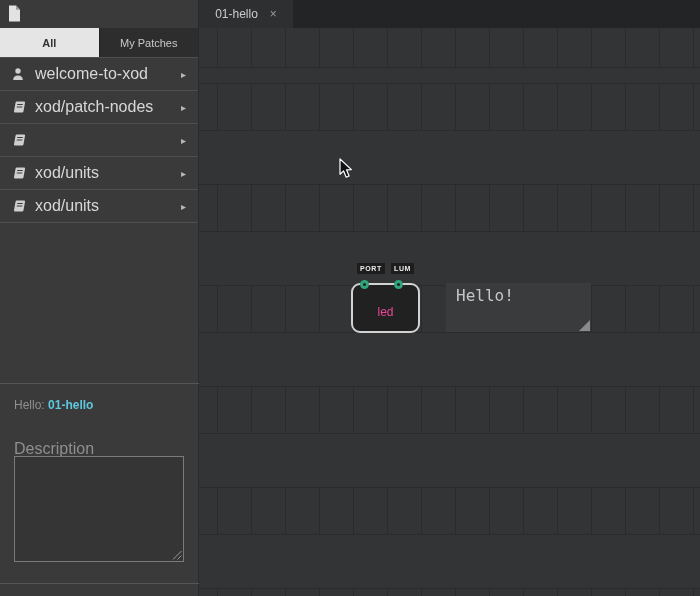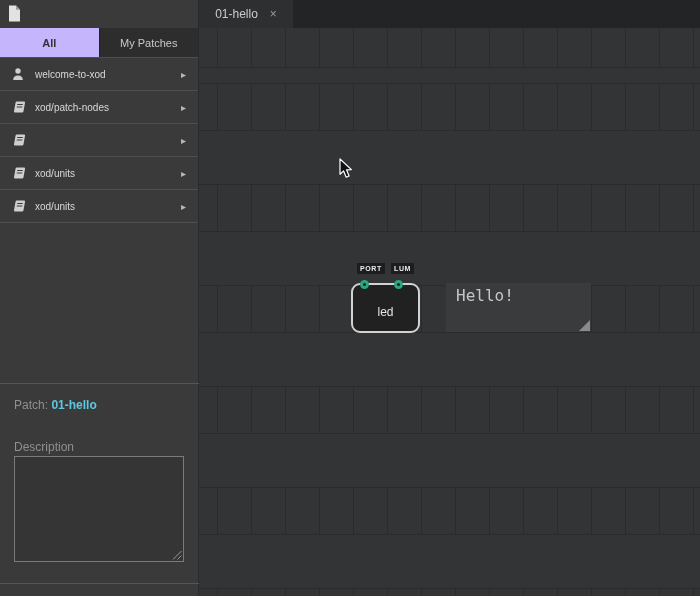--- a/index.html
+++ b/index.html
@@ -11,35 +11,35 @@
   .sidebar { position:absolute; left:0; top:0; width:199px; height:596px;
              background:#3a3a3a; border-right:1px solid #2a2a2a; }
   .sb-header { position:absolute; left:0; top:0; width:100%; height:28px; }
   .doc-icon { position:absolute; left:8px; top:5px; }
 
   .sb-tabs { position:absolute; left:0; top:28px; width:100%; height:30px; display:flex; }
   .sb-tab { flex:1; display:flex; align-items:center; justify-content:center;
             font-size:11px; color:#c8c8c8; background:#2d2d2d; cursor:default;
             border-left:1px solid #222; }
   .sb-tab:first-child { border-left:none; }
-  .sb-tab.active { background:#c4b5fd; color:#333; font-weight:bold; border-left:none; }
+  .sb-tab.active { background:#e5e5e5; color:#333; font-weight:bold; border-left:none; }
 
   .sb-list { position:absolute; left:0; top:57px; width:100%; border-top:1px solid #4e4e4e; }
   .sb-item { height:33px; display:flex; align-items:center; padding-left:10px;
              border-bottom:1px solid #4e4e4e; }
   .sb-item .li-icon { width:16px; height:14px; margin-right:9px; flex:0 0 auto; }
-  .sb-item .li-label { font-size:10px; color:#d8d8d8; }
+  .sb-item .li-label { font-size:16px; color:#d8d8d8; }
   .sb-item .li-arrow { margin-left:auto; margin-right:12px; color:#b8b8b8; font-size:10px; }
 
   .patch-section { position:absolute; left:0; top:383px; width:199px;
                    border-top:1px solid #565656; }
   .patch-line { padding:14px 0 0 14px; font-size:12px; color:#8f8f8f; }
   .patch-name { color:#5fc8e0; font-weight:bold; }
 
-  .desc-label { position:absolute; left:14px; top:440px; font-size:12px; color:#8f8f8f; }
+  .desc-label { position:absolute; left:14px; top:440px; font-size:16px; color:#8f8f8f; }
   .desc-area  { position:absolute; left:14px; top:456px; width:170px; height:106px;
                 background:#353535; border:1px solid #7a7a7a; resize:none; outline:none;
                 color:#ccc; font-family:"Liberation Sans", sans-serif; font-size:12px; }
   .desc-grip { position:absolute; left:171px; top:549px; }
 
   .sb-bottom-divider { position:absolute; left:0; top:583px; width:199px; height:0;
                        border-top:1px solid #565656; }
 
   
   .tabbar { position:absolute; left:199px; top:0; width:501px; height:28px; background:#232425; }
@@ -52,21 +52,21 @@
             background-color:#333436;
             background-image:
               repeating-linear-gradient(to bottom, #2a2b2c 0 1px, transparent 1px 47px, #2a2b2c 47px 48px, transparent 48px 101px),
               repeating-linear-gradient(to bottom, transparent 0 48px, #333436 48px 101px),
               repeating-linear-gradient(to right, #2a2b2c 0 1px, transparent 1px 34px);
             background-position: 0 55px, 0 55px, 18px 0; }
 
   .node { position:absolute; left:152px; top:255px; width:69px; height:50px;
           background:#212121; border:2px solid #d2d2d2; border-radius:9px;
           display:flex; align-items:center; justify-content:center; }
-  .node-label { font-size:12px; color:#e5e5e5; padding-top:8px; }
+  .node-label { font-size:12px; color:#ec4899; padding-top:8px; }
 
   .pin { position:absolute; width:9px; height:9px; border:3px solid #2fa57b;
          border-radius:50%; background:#1f1f1f; }
   .pin.port { left:161px; top:252px; }
   .pin.lum  { left:195px; top:252px; }
 
   .pin-label { position:absolute; top:235px; background:#1d1d1d; color:#ececec;
                font-size:7px; font-weight:bold; letter-spacing:0.6px;
                padding:2px 3px; line-height:1; }
   .pin-label.port { left:158px; }
@@ -154,21 +154,21 @@
           </g>
         </svg>
         <span class="li-label">xod/units</span>
         <span class="li-arrow">▸</span>
       </div>
 
     </div>
 
     <div class="patch-section">
       <div class="patch-line">
-        <span>Patch:</span>
+        <span>Hello:</span>
         <span class="patch-name">01-hello</span>
       </div>
     </div>
 
     <div class="desc-label">Description</div>
     <textarea class="desc-area" value="" style=""></textarea>
     <svg class="desc-grip" width="12" height="12" viewBox="0 0 12 12">
       <line x1="2" y1="10.5" x2="10.5" y2="2" stroke="#9a9a9a" stroke-width="1"></line>
       <line x1="6.5" y1="10.5" x2="10.5" y2="6.5" stroke="#9a9a9a" stroke-width="1"></line>
     </svg>

